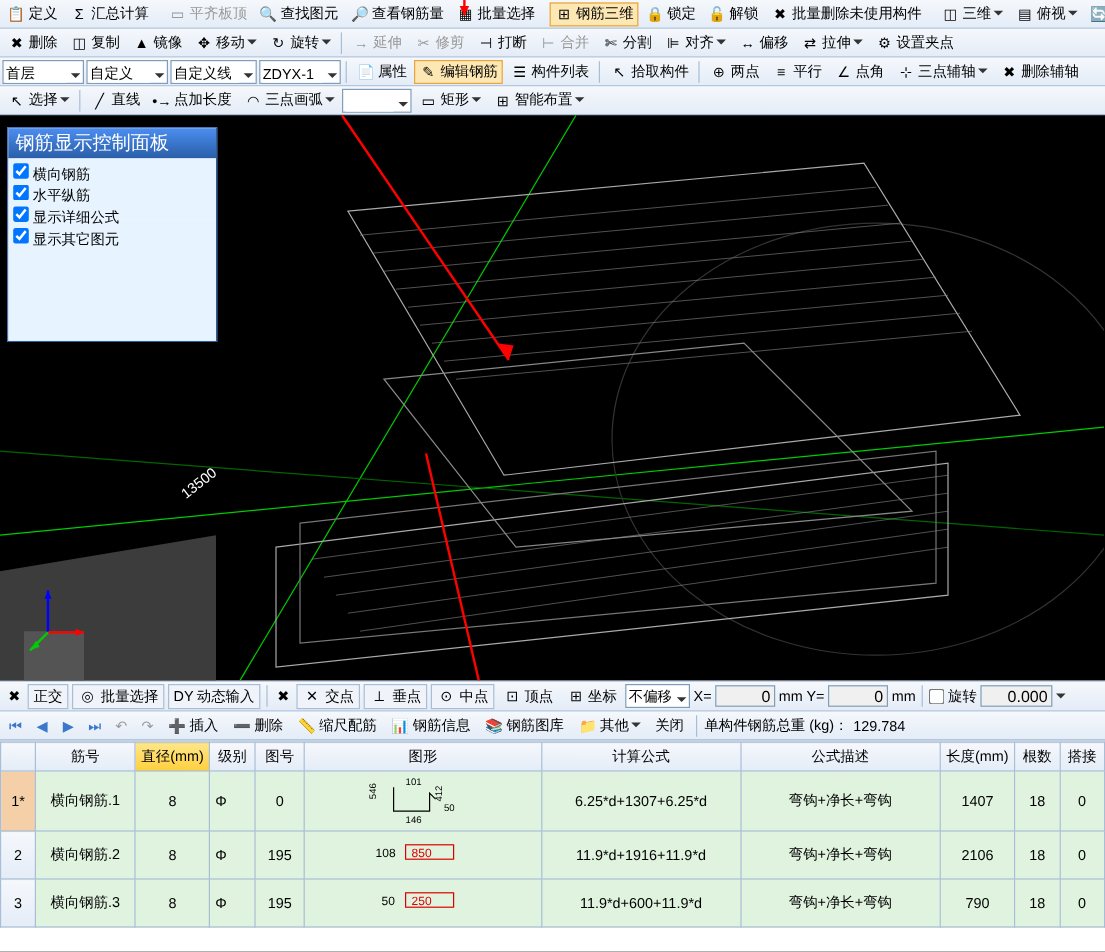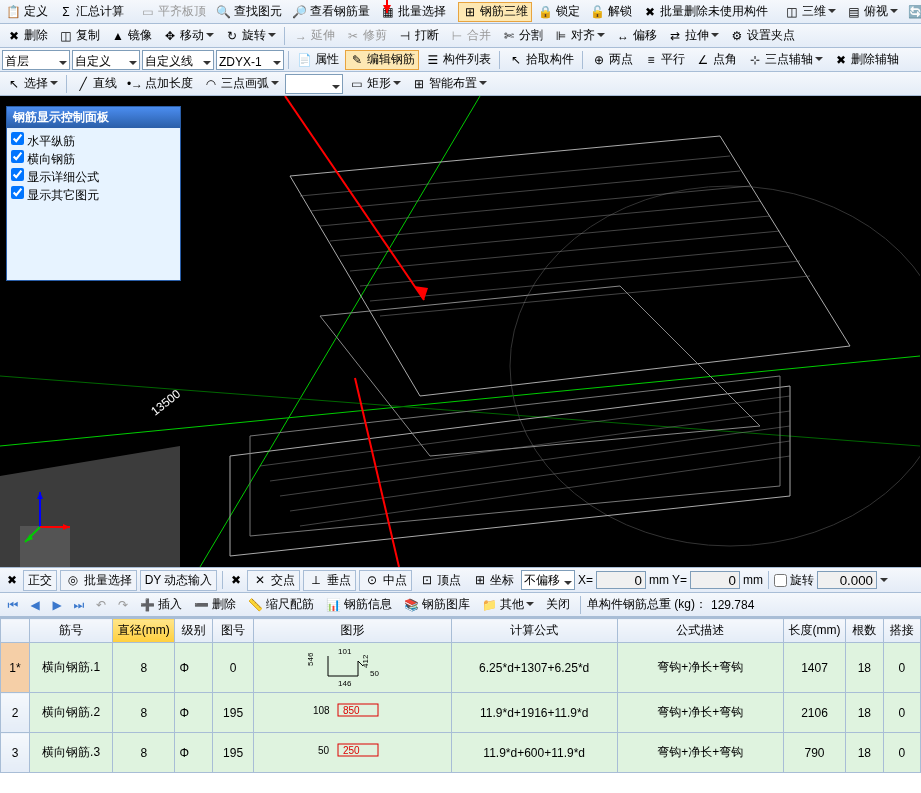--- a/index.html
+++ b/index.html
@@ -7,21 +7,21 @@
 .toolbar { display: flex; align-items: center; height: 24px; background: linear-gradient(#f5f8fc,#e4ecf7); border-bottom: 1px solid #a8bdd6; padding: 0 2px; gap: 2px; flex-wrap: nowrap; overflow: hidden; }
 .tbtn { display: inline-flex; align-items: center; height: 20px; padding: 0 4px; gap: 2px; cursor: pointer; white-space: nowrap; }
 .sep { width: 1px; height: 18px; background: #a8bdd6; margin: 0 2px; }
 .ic { width: 16px; height: 16px; display: inline-flex; align-items: center; justify-content: center; }
 .dd-arrow { width: 7px; height: 7px; border: 4px solid transparent; border-top: 4px solid #333; margin-top: 3px; }
 .combo { display: inline-flex; align-items: flex-end; height: 20px; background: #fff; border: 1px solid #7f9db9; padding: 0 2px; gap: 4px; }
 .combo input { border: none; outline: none; width: 50px; font-size: 12px; }
 .highlight { background: #fde8b3; border: 1px solid #e8a43f; padding: 0 3px; }
 .viewport { position: relative; background: #000; height: 471px; }
 .panel { position: absolute; left: 6px; top: 10px; width: 175px; background: #fff; border: 1px solid #2a5ea8; }
-.panel-title { background: linear-gradient(#4b8df0,#2a5ea8); color: #fff; padding: 2px 6px; font-size: 12px; font-weight: bold; }
+.panel-title { background: linear-gradient(#4b8df0,#2a5ea8); color: #fff; padding: 2px 6px; font-size: 16px; }
 .panel-body { padding: 4px; background: #e7f3ff; height: 52px; }
 .panel-body label { display: block; font-size: 12px; }
 .panel-bottom { height: 100px; background: #e7f3ff; }
 .axis { position: absolute; left: 20px; bottom: 20px; }
 .bottom-toolbar { display: flex; align-items: center; height: 26px; background: linear-gradient(#f5f8fc,#e4ecf7); border-top: 1px solid #a8bdd6; border-bottom: 1px solid #a8bdd6; padding: 0 4px; gap: 3px; overflow: hidden; }
 .snapbtn { display:inline-flex; align-items:center; height: 21px; padding: 0 4px; border: 1px solid #a8bdd6; background:#f0f4fa; gap:3px; cursor:pointer; white-space:nowrap; }
 .numbox { width: 50px; height:18px; border:1px solid #7f9db9; background:#f0f0f0; text-align:right; padding:0 3px; }
 .nav-toolbar { display: flex; align-items: center; height: 24px; background: linear-gradient(#f5f8fc,#e4ecf7); border-bottom: 1px solid #a8bdd6; padding: 0 4px; gap: 4px; }
 .navbtn { width: 18px; height: 18px; display: inline-flex; align-items: center; justify-content: center; cursor: pointer; }
 .grid-wrap { height: 176px; overflow: auto; background: #fff; border-top:1px solid #a8bdd6; }
@@ -290,22 +290,22 @@
     <line x1="285" y1="0" x2="424" y2="204" stroke="#f00" stroke-width="2"></line>
     <polygon points="424,204 414,190 428,192" fill="#f00"></polygon>
     <line x1="355" y1="282" x2="399" y2="471" stroke="#f00" stroke-width="2"></line>
 
     <text x="155" y="320" fill="#fff" font-size="12" transform="rotate(-38 155 320)">13500</text>
   </svg>
 
   <div class="panel">
     <div class="panel-title">钢筋显示控制面板</div>
     <div class="panel-body">
+      <label><input type="checkbox" checked="" style=""> <span>横向钢筋</span></label>
       <label><input type="checkbox" checked="" style=""> <span>水平纵筋</span></label>
-      <label><input type="checkbox" checked="" style=""> <span>横向钢筋</span></label>
       <label><input type="checkbox" checked="" style=""> <span>显示详细公式</span></label>
       <label><input type="checkbox" checked="" style=""> <span>显示其它图元</span></label>
     </div>
     <div class="panel-bottom"></div>
   </div>
 
   <svg class="axis" width="60" height="60">
     <line x1="20" y1="40" x2="20" y2="5" stroke="#00f" stroke-width="2"></line>
       <polygon points="20,5 17,12 23,12" fill="#00f"></polygon>
     <line x1="20" y1="40" x2="50" y2="40" stroke="#f00" stroke-width="2"></line>

